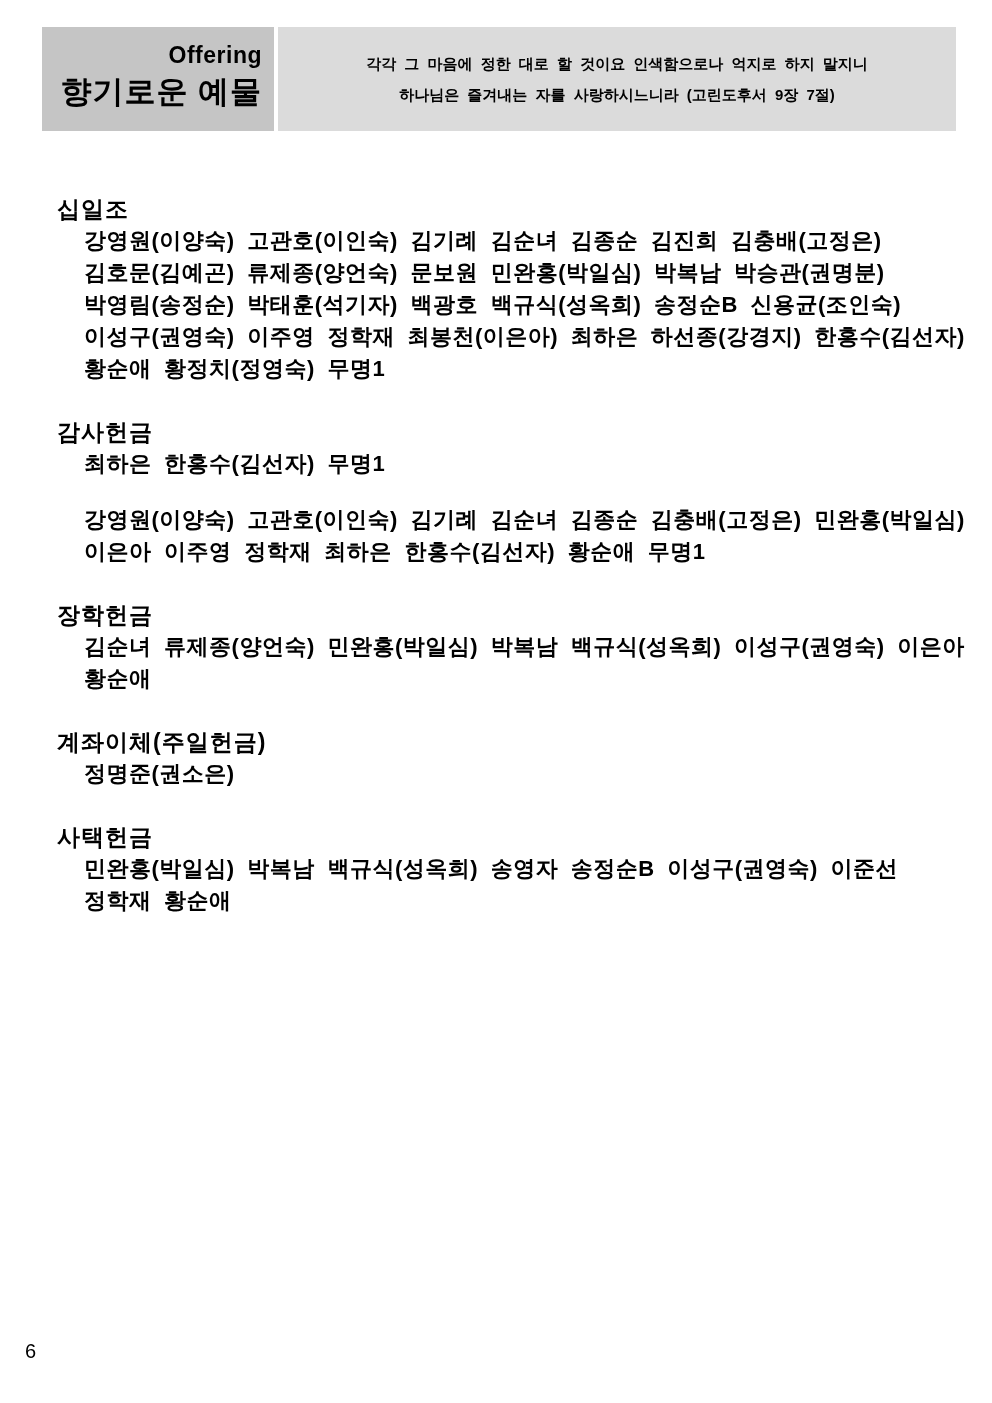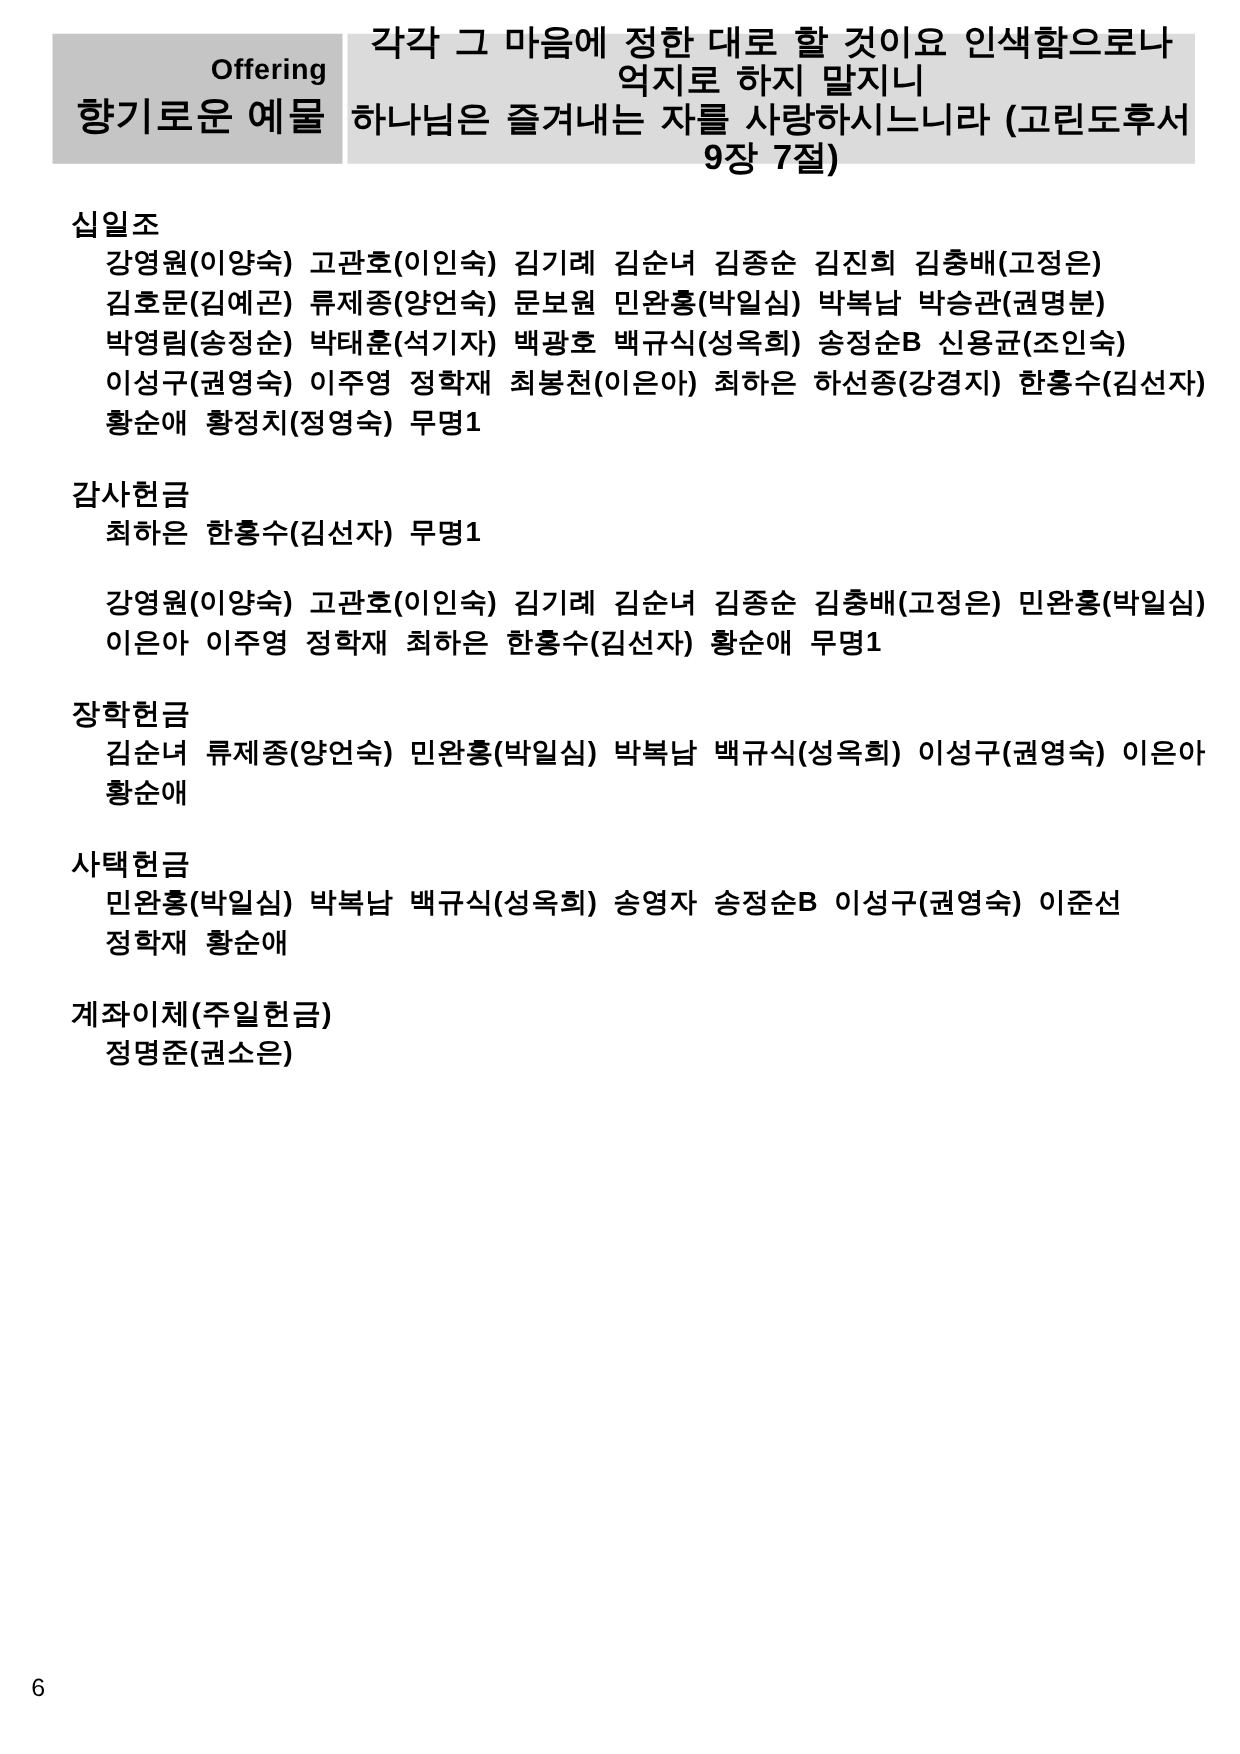--- a/index.html
+++ b/index.html
@@ -48,41 +48,42 @@
   }
   .verse-box {
     width: 678px;
     height: 104px;
     margin-left: 4px;
     background: var(--verse-box-bg, #dbdbdb);
     display: flex;
     flex-direction: column;
     justify-content: center;
     text-align: center;
-    font-size: 28px;
+    font-size: 15px;
     font-weight: 600;
     line-height: 31px;
     word-spacing: 4px;
   }
 
   
   .content {
     position: absolute;
     left: 57px;
     top: 162px;
     width: 900px;
   }
   .section {
     margin-bottom: 24px;
   }
   .sec-title {
     font-size: 23px;
     font-weight: 700;
     line-height: 32px;
     letter-spacing: 1px;
+    margin-top: 31px;
   }
   .names-line {
     font-size: 22px;
     font-weight: 700;
     line-height: 32px;
     margin-left: 27px;
     word-spacing: 6px;
     letter-spacing: 0.5px;
     white-space: nowrap;
   }
@@ -125,23 +126,23 @@
     <section class="section">
       <div class="names-line">강영원(이양숙) 고관호(이인숙) 김기례 김순녀 김종순 김충배(고정은) 민완홍(박일심)</div>
       <div class="names-line">이은아 이주영 정학재 최하은 한홍수(김선자) 황순애 무명1</div>
     </section>
     <section class="section">
       <div class="sec-title">장학헌금</div>
       <div class="names-line">김순녀 류제종(양언숙) 민완홍(박일심) 박복남 백규식(성옥희) 이성구(권영숙) 이은아</div>
       <div class="names-line">황순애</div>
     </section>
     <section class="section">
+      <div class="sec-title">계좌이체(주일헌금)</div>
+      <div class="names-line">정명준(권소은)</div>
+    </section>
+    <section class="section">
       <div class="sec-title">사택헌금</div>
       <div class="names-line">민완홍(박일심) 박복남 백규식(성옥희) 송영자 송정순B 이성구(권영숙) 이준선</div>
       <div class="names-line">정학재 황순애</div>
-    </section>
-    <section class="section">
-      <div class="sec-title">계좌이체(주일헌금)</div>
-      <div class="names-line">정명준(권소은)</div>
     </section>
   </main>
 
 <div class="page-number">6</div>
 
 </body></html>

